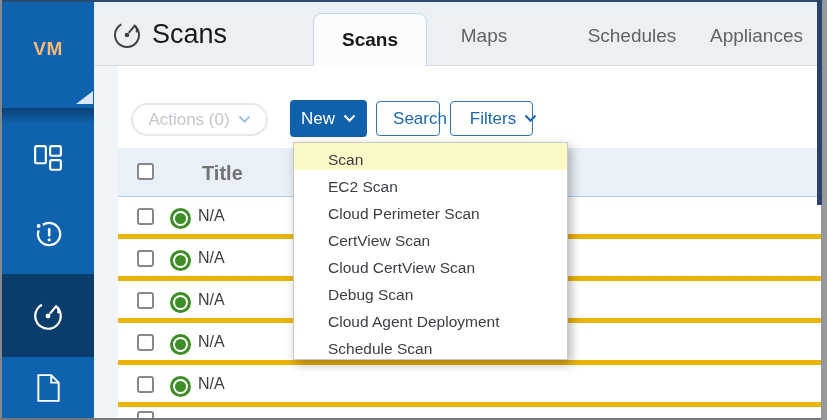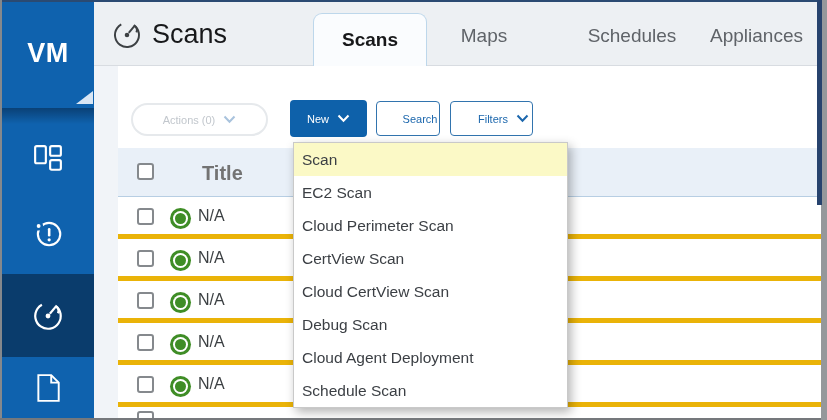--- a/index.html
+++ b/index.html
@@ -13,21 +13,21 @@
   
   .border-top{left:0;top:0;width:100%;height:2px;background:#2b4a72;z-index:60;}
   .border-left{left:0;top:0;width:2px;height:100%;background:#85888c;z-index:60;}
   .border-bottom{left:0;bottom:0;width:100%;height:2px;background:#75787c;z-index:60;}
   .border-right{right:0;top:0;width:6px;height:100%;background:#95989b;z-index:60;}
   .scroll-thumb{right:5px;top:0;width:5px;height:205px;background:#27436e;z-index:61;}
 
   
   .sidebar{left:2px;top:2px;width:92px;height:416px;background:#0f62ae;z-index:5;}
   .vm-tile{left:0;top:0;width:92px;height:106px;background:#0f62ae;z-index:3;}
-  .vm-label{width:100%;text-align:center;top:36px;color:#ffffff;font-size:27px;font-weight:bold;letter-spacing:.5px;}
+  .vm-label{width:100%;text-align:center;top:36px;color:#fdba74;font-size:19px;font-weight:bold;letter-spacing:.5px;}
   .vm-corner{right:1px;bottom:4px;width:0;height:0;border-left:17px solid transparent;border-bottom:13px solid #d9e6f4;}
   .vm-shadow{left:0;top:106px;width:92px;height:16px;background:linear-gradient(rgba(0,0,10,.34),rgba(0,0,10,0));}
   .nav-item{left:0;width:92px;display:flex;align-items:center;justify-content:center;cursor:pointer;}
   .nav-item.active{background:#0a3c6c;}
   .nav-item svg{display:block;}
 
   
   .header{left:94px;top:2px;width:727px;height:64px;background:#edf0f3;border-bottom:1px solid #d8dce1;box-sizing:border-box;z-index:4;}
   .page-title-icon{left:17px;top:17px;}
   .page-title{left:58px;top:17px;font-size:27px;color:#17181a;}
@@ -36,42 +36,42 @@
   .tab-plain{top:14px;height:40px;line-height:40px;font-size:19px;color:#5f6368;}
   .tab-maps{left:345px;width:90px;}
   .tab-schedules{left:454px;width:168px;}
   .tab-appliances{left:580px;width:165px;}
 
   
   .gutter{left:94px;top:66px;width:24px;height:352px;background:#f1f4f8;}
   .content{left:118px;top:66px;width:703px;height:352px;background:#fff;overflow:hidden;z-index:5;}
 
   
-  .btn{box-sizing:border-box;display:flex;align-items:center;justify-content:center;gap:8px;cursor:pointer;font-size:11px;}
+  .btn{box-sizing:border-box;display:flex;align-items:center;justify-content:center;gap:8px;cursor:pointer;font-size:17px;}
   .btn-actions{left:13px;top:37px;width:137px;height:33px;border:2px solid #e6e9ec;border-radius:17px;background:#fff;color:#c2c7cd;}
   .btn-new{left:172px;top:34px;width:77px;height:37px;background:#0e61aa;border-radius:4px;color:#fff;}
   .btn-outline{border:1px solid #3274ae;border-radius:4px;background:#fff;color:#1c67ad;padding-left:24px;}
   .btn-search{left:258px;top:35px;width:64px;height:35px;}
   .btn-filters{left:332px;top:35px;width:83px;height:35px;}
 
   
   .thead{left:0;top:82px;width:703px;height:49px;background:#e9f0f8;border-bottom:1px solid #b7cee3;box-sizing:border-box;}
   .th-title{left:84px;top:14px;font-size:20px;font-weight:bold;color:#737373;}
   .checkbox{box-sizing:border-box;width:17px;height:17px;border:2px solid #85898d;border-radius:3px;background:#fff;cursor:pointer;}
   .thead .checkbox{position:absolute;left:19px;top:15px;}
   .rows{left:0;top:131px;width:703px;}
   .row{position:relative;width:703px;height:42px;border-bottom:5px solid #eab308;box-sizing:border-box;}
   .row .checkbox{position:absolute;left:19px;top:11px;}
   .status-dot{position:absolute;left:57px;top:16px;width:11px;height:11px;border-radius:50%;background:#3f8d26;box-shadow:0 0 0 2px #fff,0 0 0 5px #3f8d26;}
   .row-title{position:absolute;left:80px;top:10px;font-size:16px;color:#3c4043;}
   .row-partial .checkbox{top:4px;}
 
   
   .menu{left:293px;top:142px;width:275px;background:#fff;border:1px solid #c9c9c9;box-shadow:3px 4px 10px rgba(0,0,0,.3);z-index:40;box-sizing:border-box;}
-  .menu-item{height:33px;line-height:33px;padding-left:8px;font-size:15.5px;color:#3b3f44;cursor:pointer;}
+  .menu-item{height:27px;line-height:33px;padding-left:34px;font-size:15.5px;color:#3b3f44;cursor:pointer;}
   .menu-item.highlight{background:#fbf9c6;}
 
   .chev{display:inline-flex;align-items:center;}
 </style>
 </head>
 <body>
 
 <div class="frame">
 
   <div class="abs sidebar">

